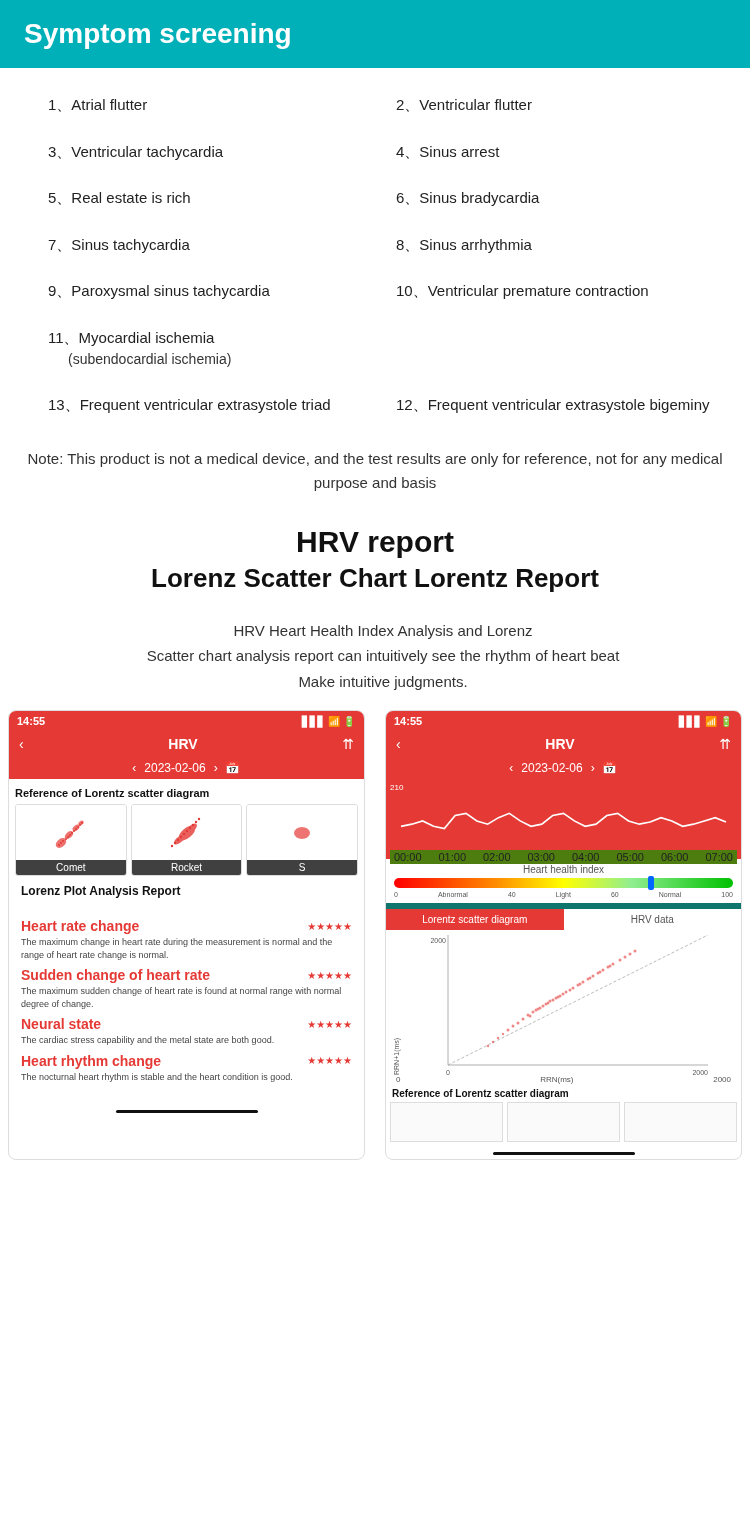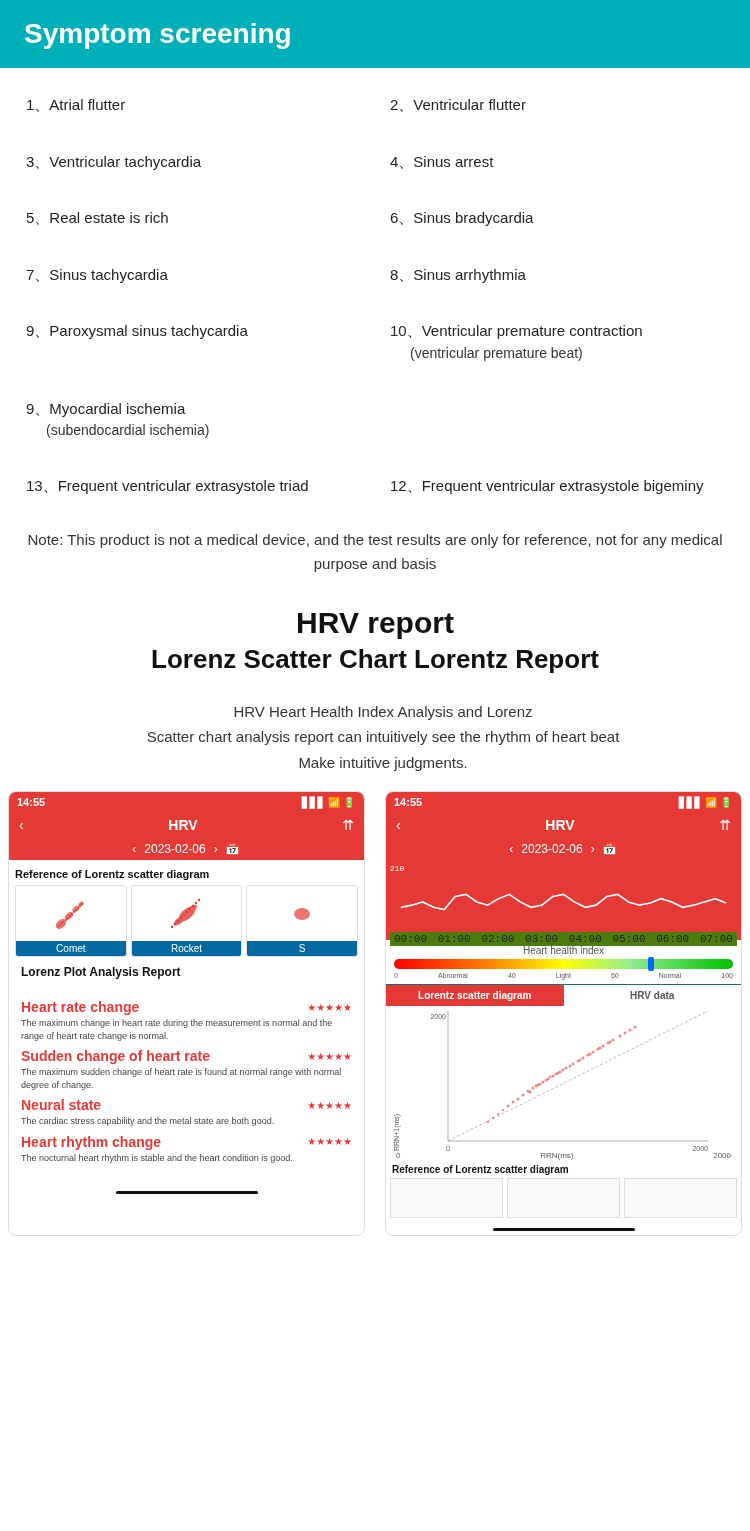--- a/index.html
+++ b/index.html
@@ -22,21 +22,22 @@
       font-weight: 600;
     }
 
     
     .symptom-section {
       padding: 18px 20px 10px 20px;
     }
     .symptom-grid {
       display: grid;
       grid-template-columns: 1fr 1fr;
-      gap: 18px;
+      gap: 8px;
+      margin-left: 22px;
     }
     .symptom-item {
       padding: 8px 6px;
       font-size: 15px;
       line-height: 1.5;
       vertical-align: top;
     }
     .symptom-item .sub {
       display: block;
       padding-left: 20px;
@@ -168,21 +169,21 @@
     }
     .scatter-thumb-img {
       background: #fff;
       height: 55px;
       display: flex;
       align-items: center;
       justify-content: center;
       position: relative;
     }
     .scatter-thumb-label {
-      background: #0369a1;
+      background: #404040;
       color: white;
       font-size: 10px;
       text-align: center;
       padding: 2px 0;
     }
 
     
     .analysis-section {
       padding: 0 6px 6px 6px;
     }
@@ -213,21 +214,20 @@
     .metric-desc {
       font-size: 9px;
       color: #444;
       line-height: 1.4;
     }
     .waveform-area {
       background: #e53935;
       height: 80px;
       position: relative;
       padding: 4px;
-      font-family: Liberation Mono, monospace;
     }
     .waveform-y-label {
       color: white;
       font-size: 8px;
       position: absolute;
       top: 4px;
       left: 4px;
     }
     .waveform-svg {
       width: 100%;
@@ -271,22 +271,21 @@
     .health-bar-labels {
       display: flex;
       justify-content: space-between;
       font-size: 7px;
       color: #555;
     }
 
     
     .phone-tabs {
       display: flex;
-      border-top: 1px solid #0f766e;
-      font-weight: bold;
+      border-top: 6px solid #0f766e;
     }
     .phone-tab {
       flex: 1;
       text-align: center;
       padding: 5px 0;
       font-size: 10px;
       color: #555;
     }
     .phone-tab.active {
       background: #e53935;
@@ -369,25 +368,24 @@
     </div>
     <div class="symptom-item">
       <span>8、Sinus arrhythmia</span>
     </div>
 
     <div class="symptom-item">
       <span>9、Paroxysmal sinus tachycardia</span>
     </div>
     <div class="symptom-item">
       <span>10、Ventricular premature contraction</span>
-      <span class="sub">(ventricular premature beat)</span>
-    </div>
-
-    <div class="symptom-item">
-      <span>9、Myocardial ischemia</span>
+    </div>
+
+    <div class="symptom-item">
+      <span>11、Myocardial ischemia</span>
       <span class="sub">(subendocardial ischemia)</span>
     </div>
     <div class="symptom-item">
       
     </div>
 
     <div class="symptom-item">
       <span>13、Frequent ventricular extrasystole triad</span>
     </div>
     <div class="symptom-item">

